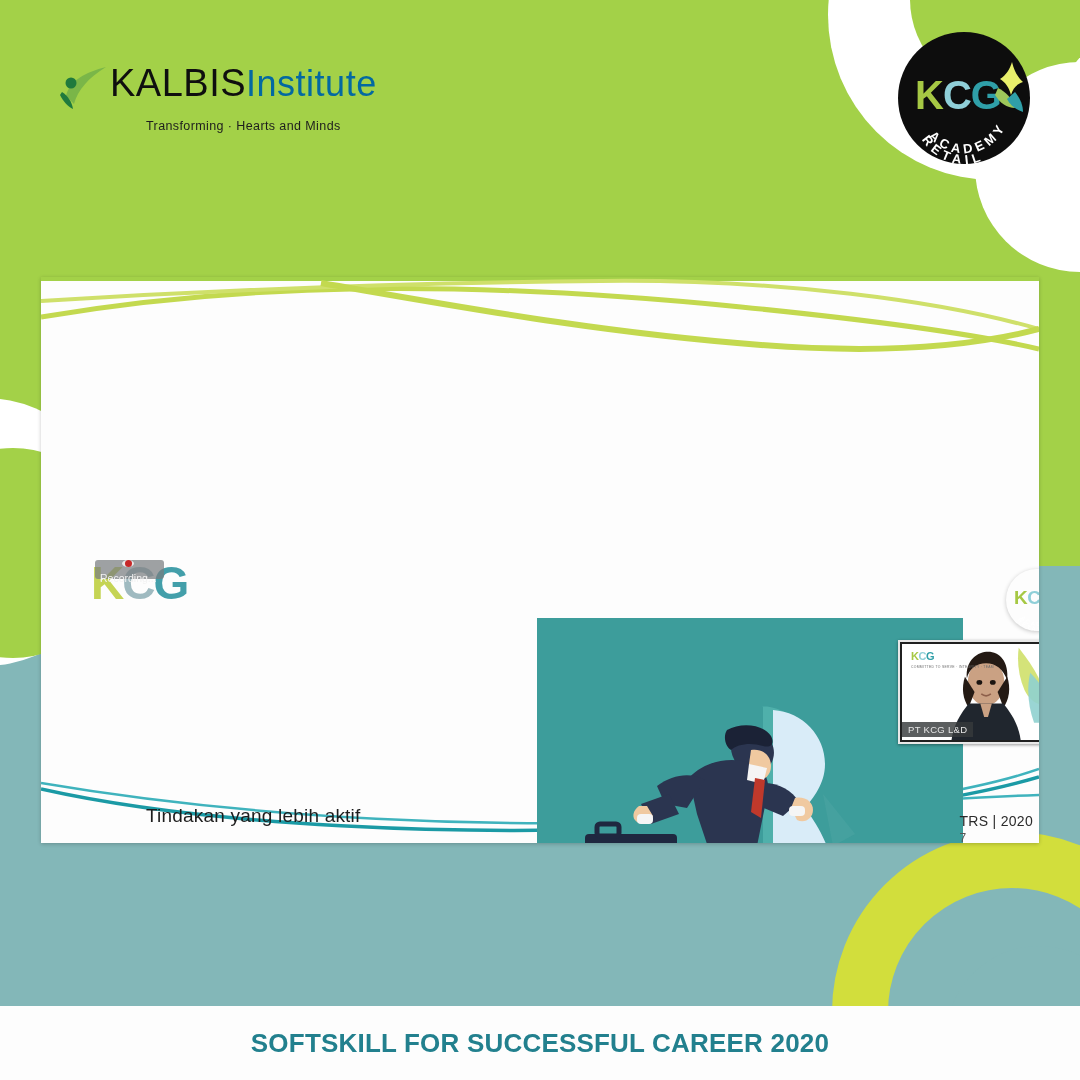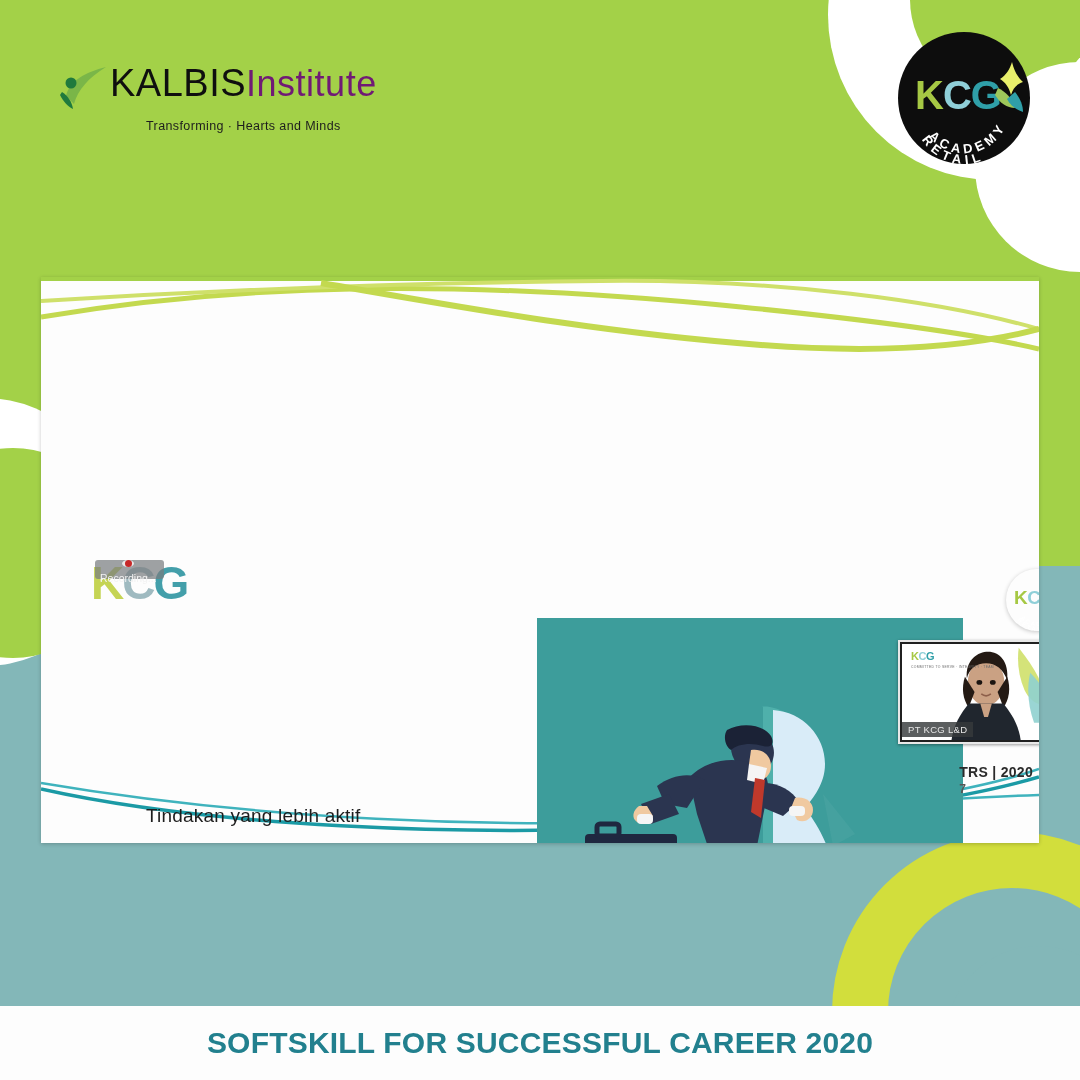--- a/index.html
+++ b/index.html
@@ -51,21 +51,21 @@
   .br-ring-inner {
     position:absolute; right:-52px; bottom:-52px; width:186px; height:186px;
     border-radius:50%; background:#83b7b8;
   }
 
   
   .kalbis-logo { position:absolute; left:58px; top:62px; width:330px; height:82px; }
   .kalbis-mark { position:absolute; left:0; top:4px; width:52px; height:48px; }
   .kalbis-word { position:absolute; left:52px; top:0px; white-space:nowrap; }
   .kalbis-kalbis { font-size:38px; font-weight:normal; color:#0f0f0f; letter-spacing:0.5px; }
-  .kalbis-inst { font-size:36px; font-weight:300; color:#701a75; letter-spacing:0.5px; }
+  .kalbis-inst { font-size:36px; font-weight:300; color:#0369a1; letter-spacing:0.5px; }
   .kalbis-tag {
     position:absolute; left:88px; top:57px; font-size:12.5px; color:#1d1d1d;
     letter-spacing:0.4px; white-space:nowrap;
   }
 
   
   .kcg-badge {
     position:absolute; border-radius:50%; background:#0d0d0d;
     display:block;
   }
@@ -149,32 +149,32 @@
   }
   .wc-name {
     position:absolute; left:0; bottom:3px; height:15px;
     background:rgba(55,58,60,0.82); color:#e6e6e6;
     font-size:9.5px; display:flex; align-items:center; padding:0 6px;
     letter-spacing:0.3px; white-space:nowrap;
   }
 
   
   .slide-footer {
-    position:absolute; right:6px; top:487px; text-align:left;font-weight:bold;
+    position:absolute; right:6px; top:536px; text-align:left;
   }
   .sf-main { font-size:14px; color:#2b2b2b; letter-spacing:0.3px; }
   .sf-page { font-size:12px; color:#555; margin-top:2px; }
 
   
   .caption-bar {
     position:absolute; left:0; top:1006px; width:1080px; height:74px;
     background:#fdfdfd; display:flex; align-items:center; justify-content:center;
   }
   .caption-text {
-    font-size:30px; font-weight:bold; color:#22808e; letter-spacing:0.2px;
+    font-size:26px; font-weight:bold; color:#22808e; letter-spacing:0.2px;
     white-space:nowrap;
   }
 </style>
 </head>
 <body>
 
 <div id="canvas">
 
   <div class="bg-green"></div>
   <div class="bg-teal"></div>

